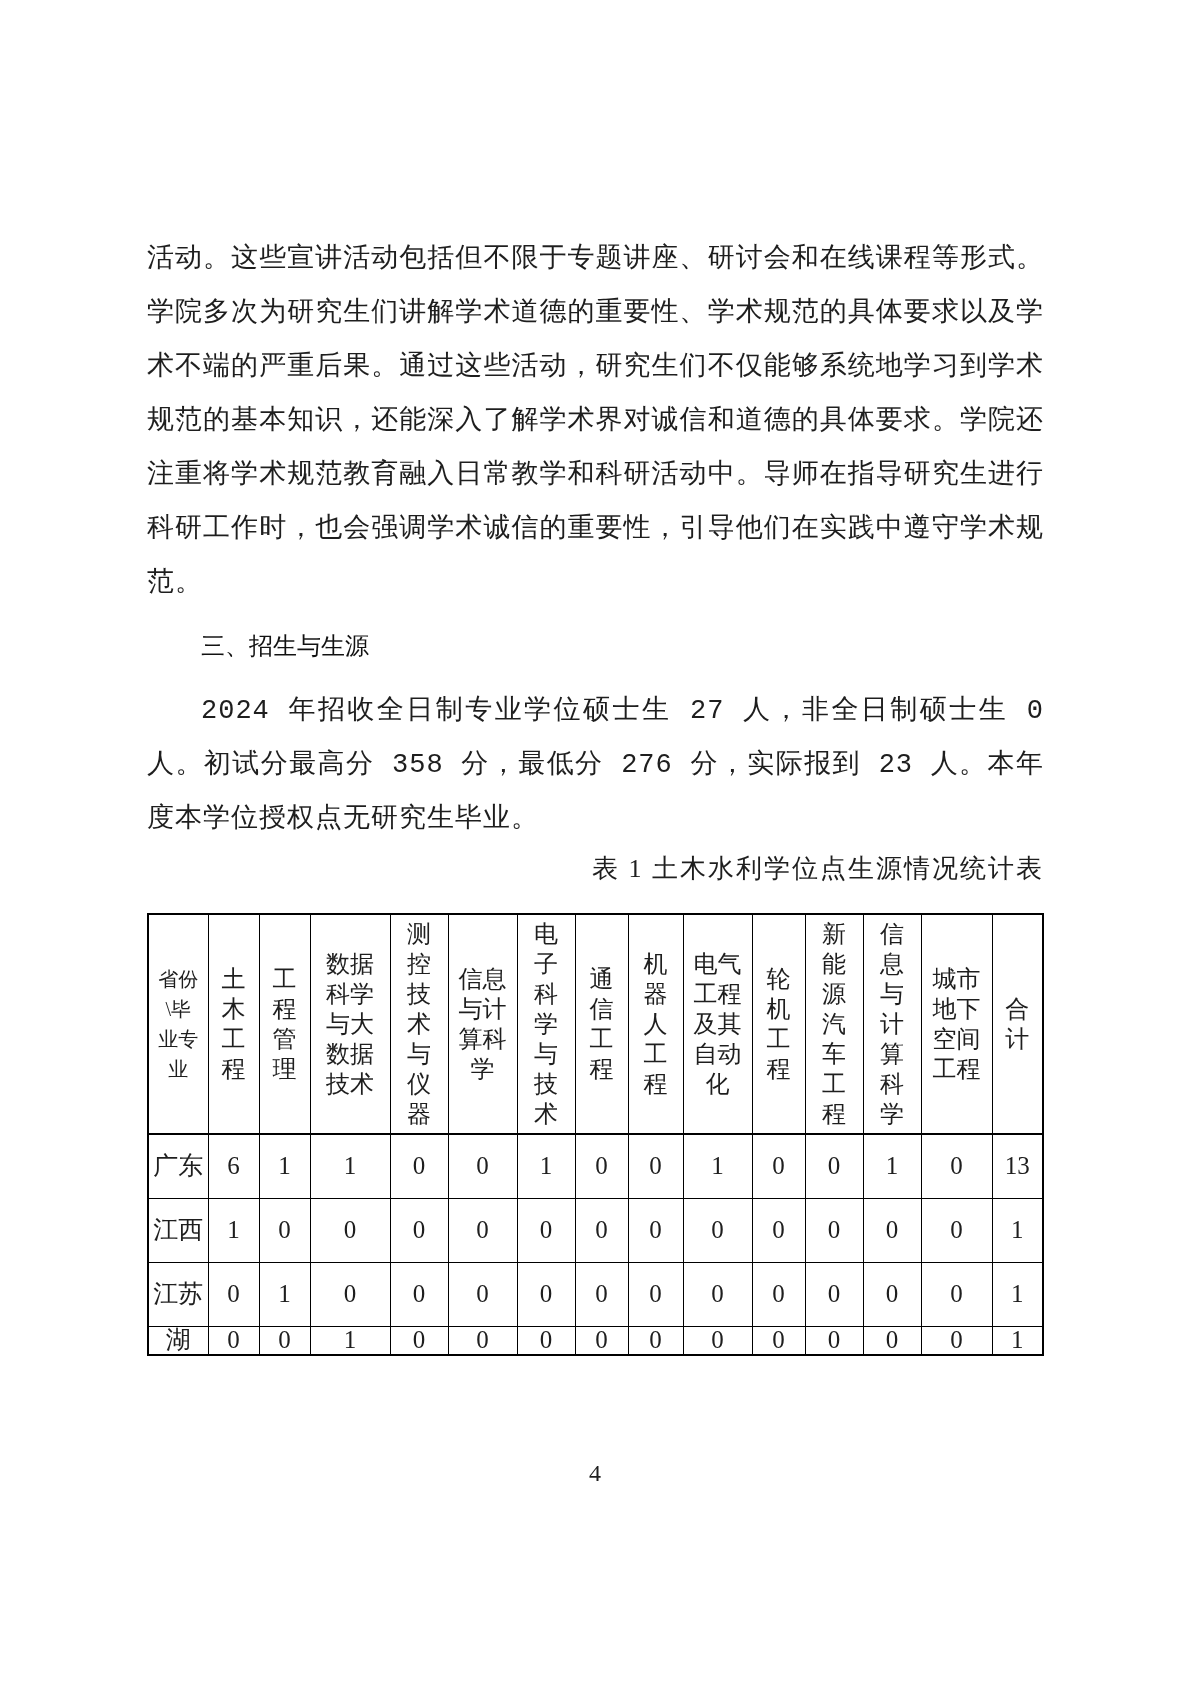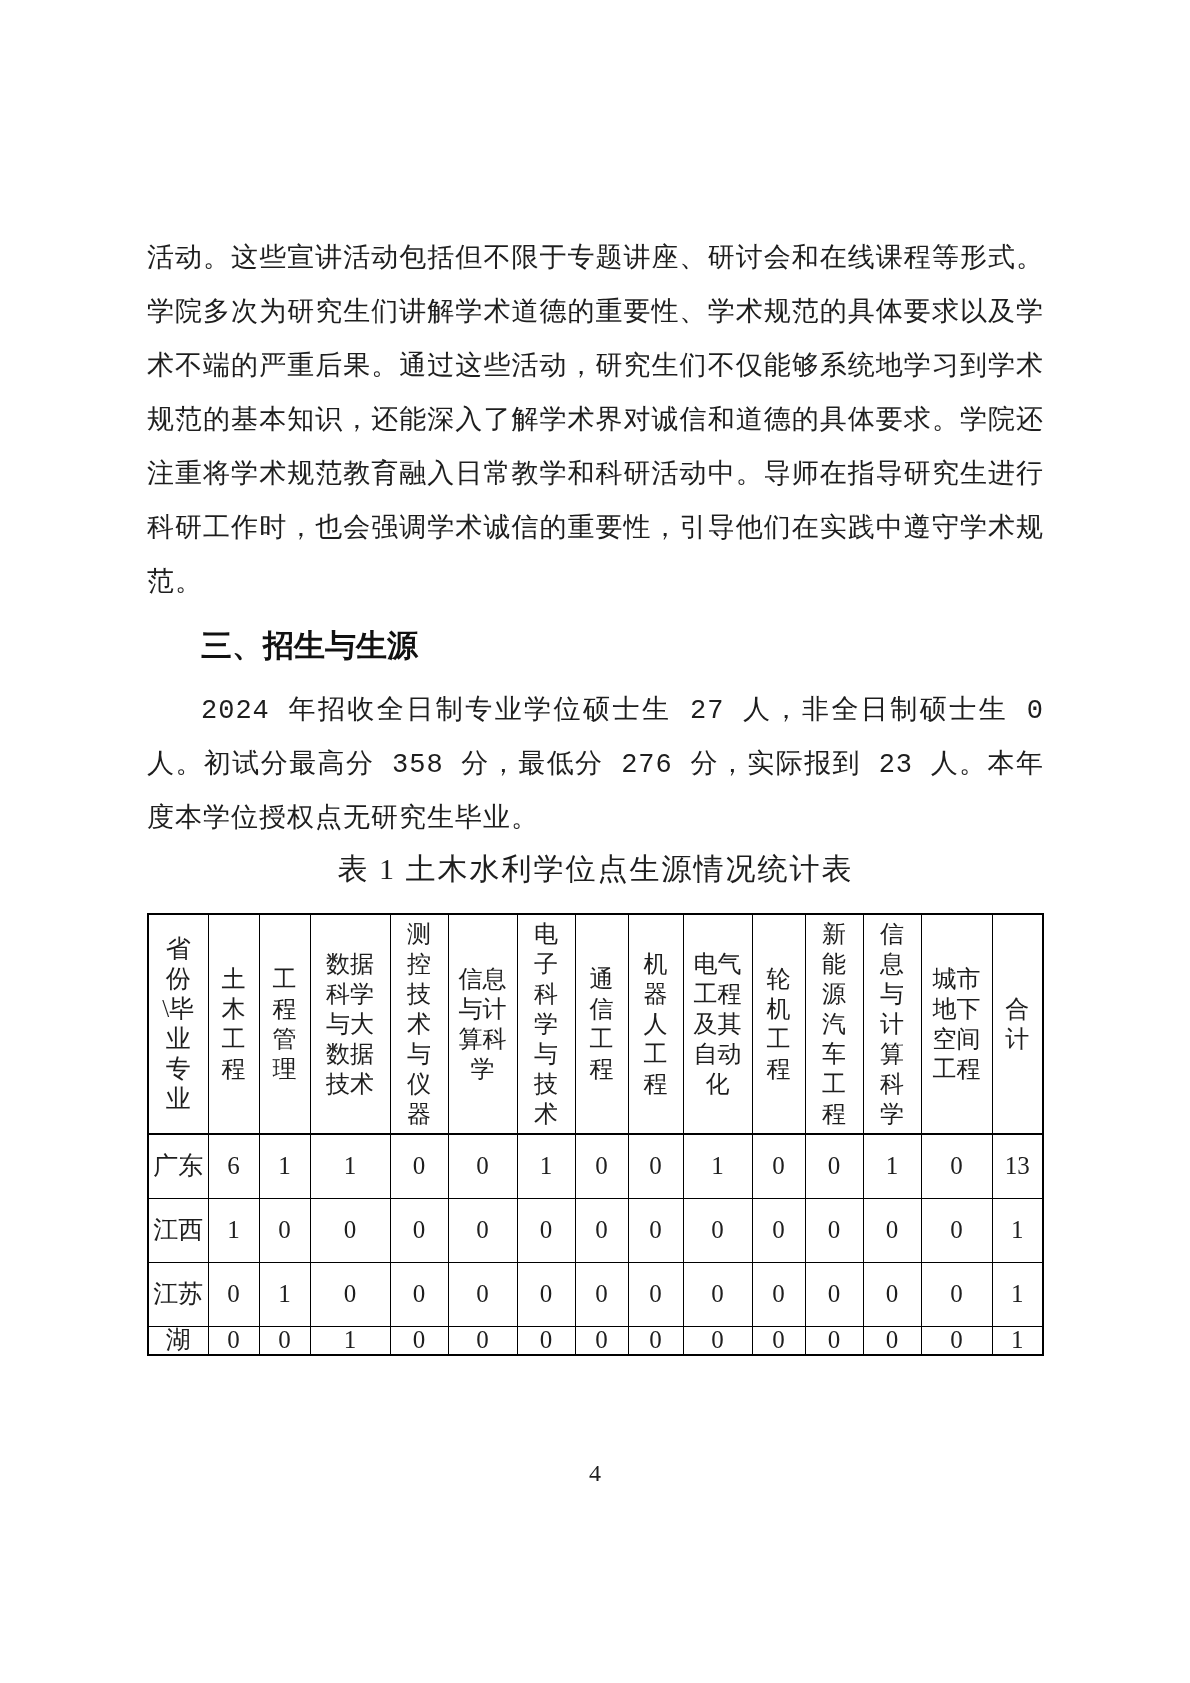--- a/index.html
+++ b/index.html
@@ -26,29 +26,29 @@
     font-size: 27px;
     line-height: 54px;
     text-align: justify;
     letter-spacing: 1px;
   }
   .par-first { margin-top: 190px; }
   .par-indent { text-indent: 2em; margin-top: 16px; font-family: Liberation Mono, monospace; }
   .section-heading {
     margin: 16px 0 0 54px;
     font-family: "Liberation Sans", "DejaVu Sans", sans-serif;
-    font-weight: bold;
-    font-size: 31px;
+    font-weight: normal;
+    font-size: 24px;
     line-height: 44px;
     color: #111;
   }
   .table-caption {
     margin-top: 6px;
-    text-align: center;
-    font-size: 30px;
+    text-align: right;
+    font-size: 26px;
     line-height: 34px;
     letter-spacing: 2px;
   }
   table.stat-table {
     margin-top: 27px;
     width: 897px;
     border-collapse: collapse;
     table-layout: fixed;
     border: 2px solid #000;
   }
@@ -62,21 +62,21 @@
     overflow: hidden;
   }
   tr.hdr-row { height: 219px; border-bottom: 2px solid #000; }
   tr.hdr-row th {
     font-size: 24px;
     line-height: 30px;
     padding: 4px 6px;
     word-break: break-all;
   }
   tr.hdr-row th.prov-hdr {
-    font-size: 25px;
+    font-size: 20px;
     padding: 8px 7px;
   }
   tr.data-row { height: 64px; font-family: Liberation Serif, serif; }
   tr.data-row td { font-size: 25px; line-height: 32px; }
   tr.last-row { height: 29px; }
   tr.last-row td { font-size: 25px; line-height: 26px; }
   td.prov-cell { word-break: break-all; padding: 0 6px; }
   .page-number {
     position: absolute;
     left: 0;

